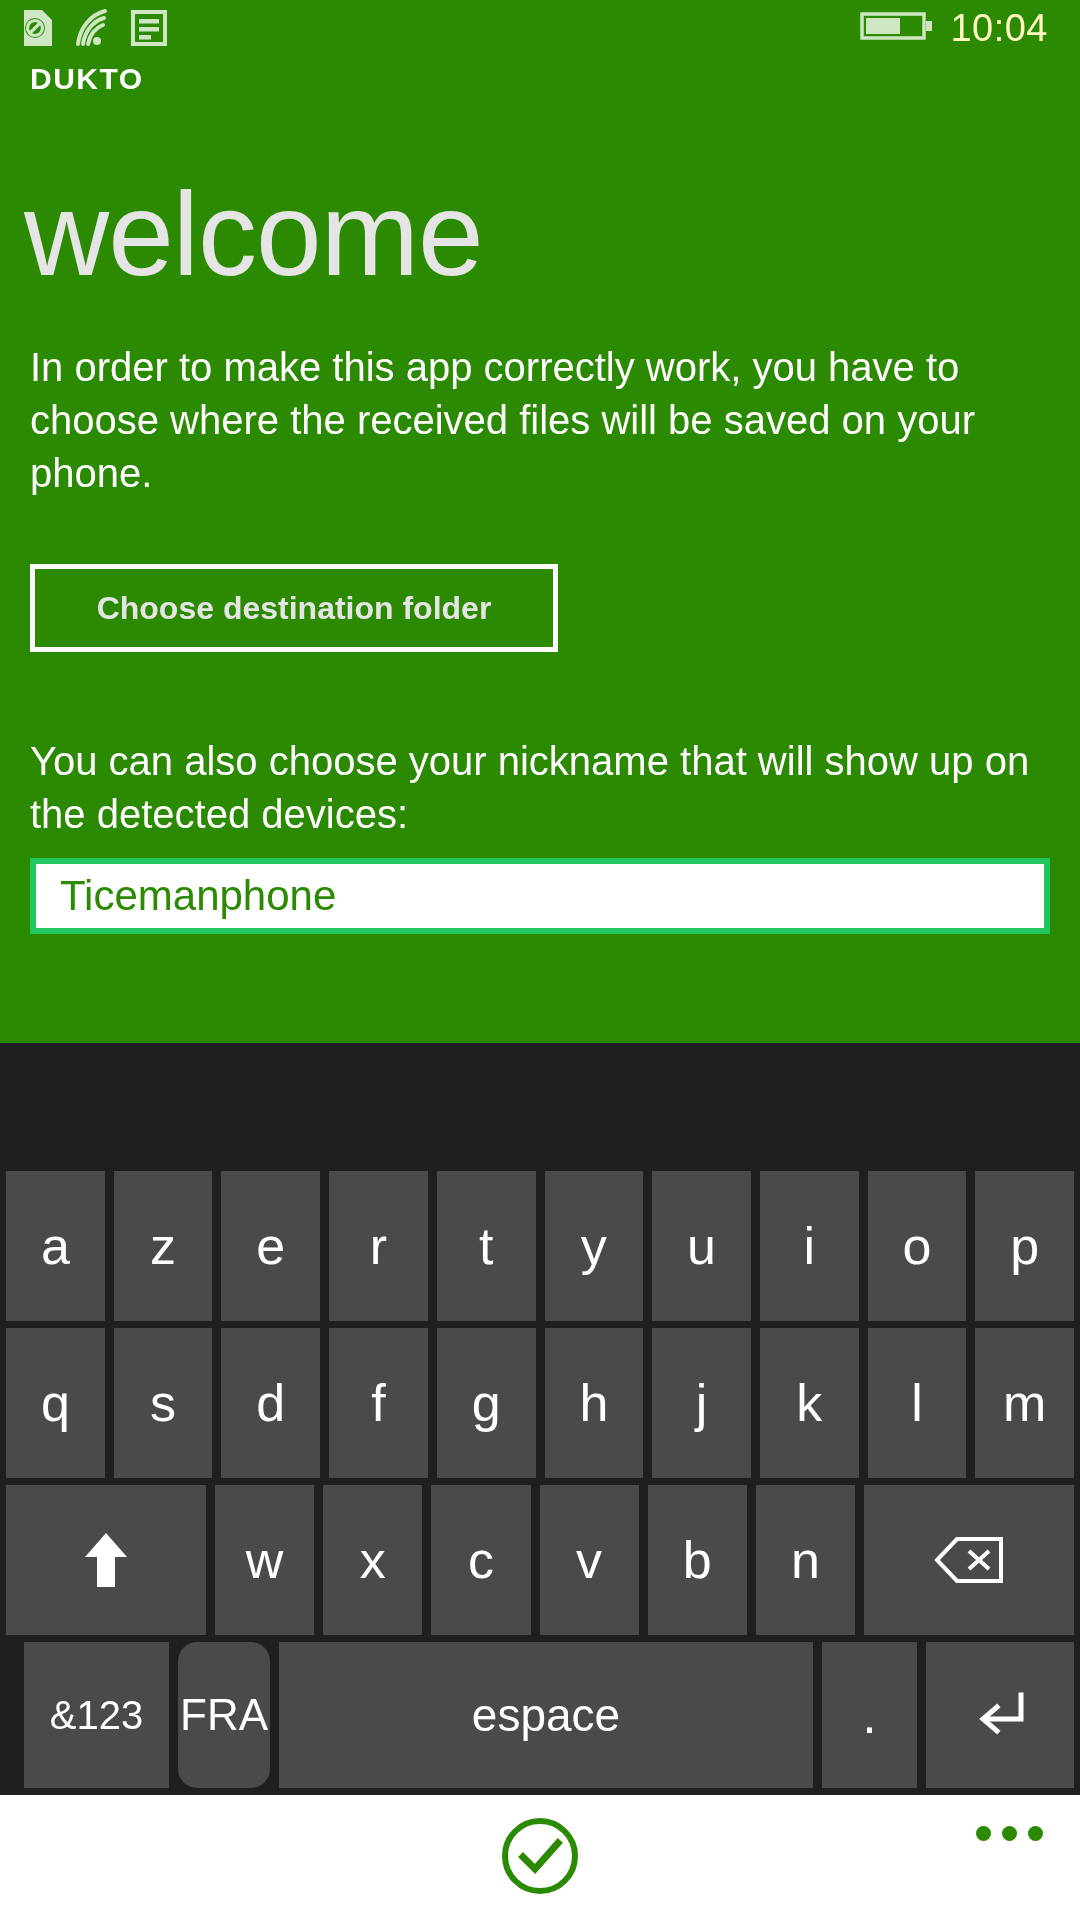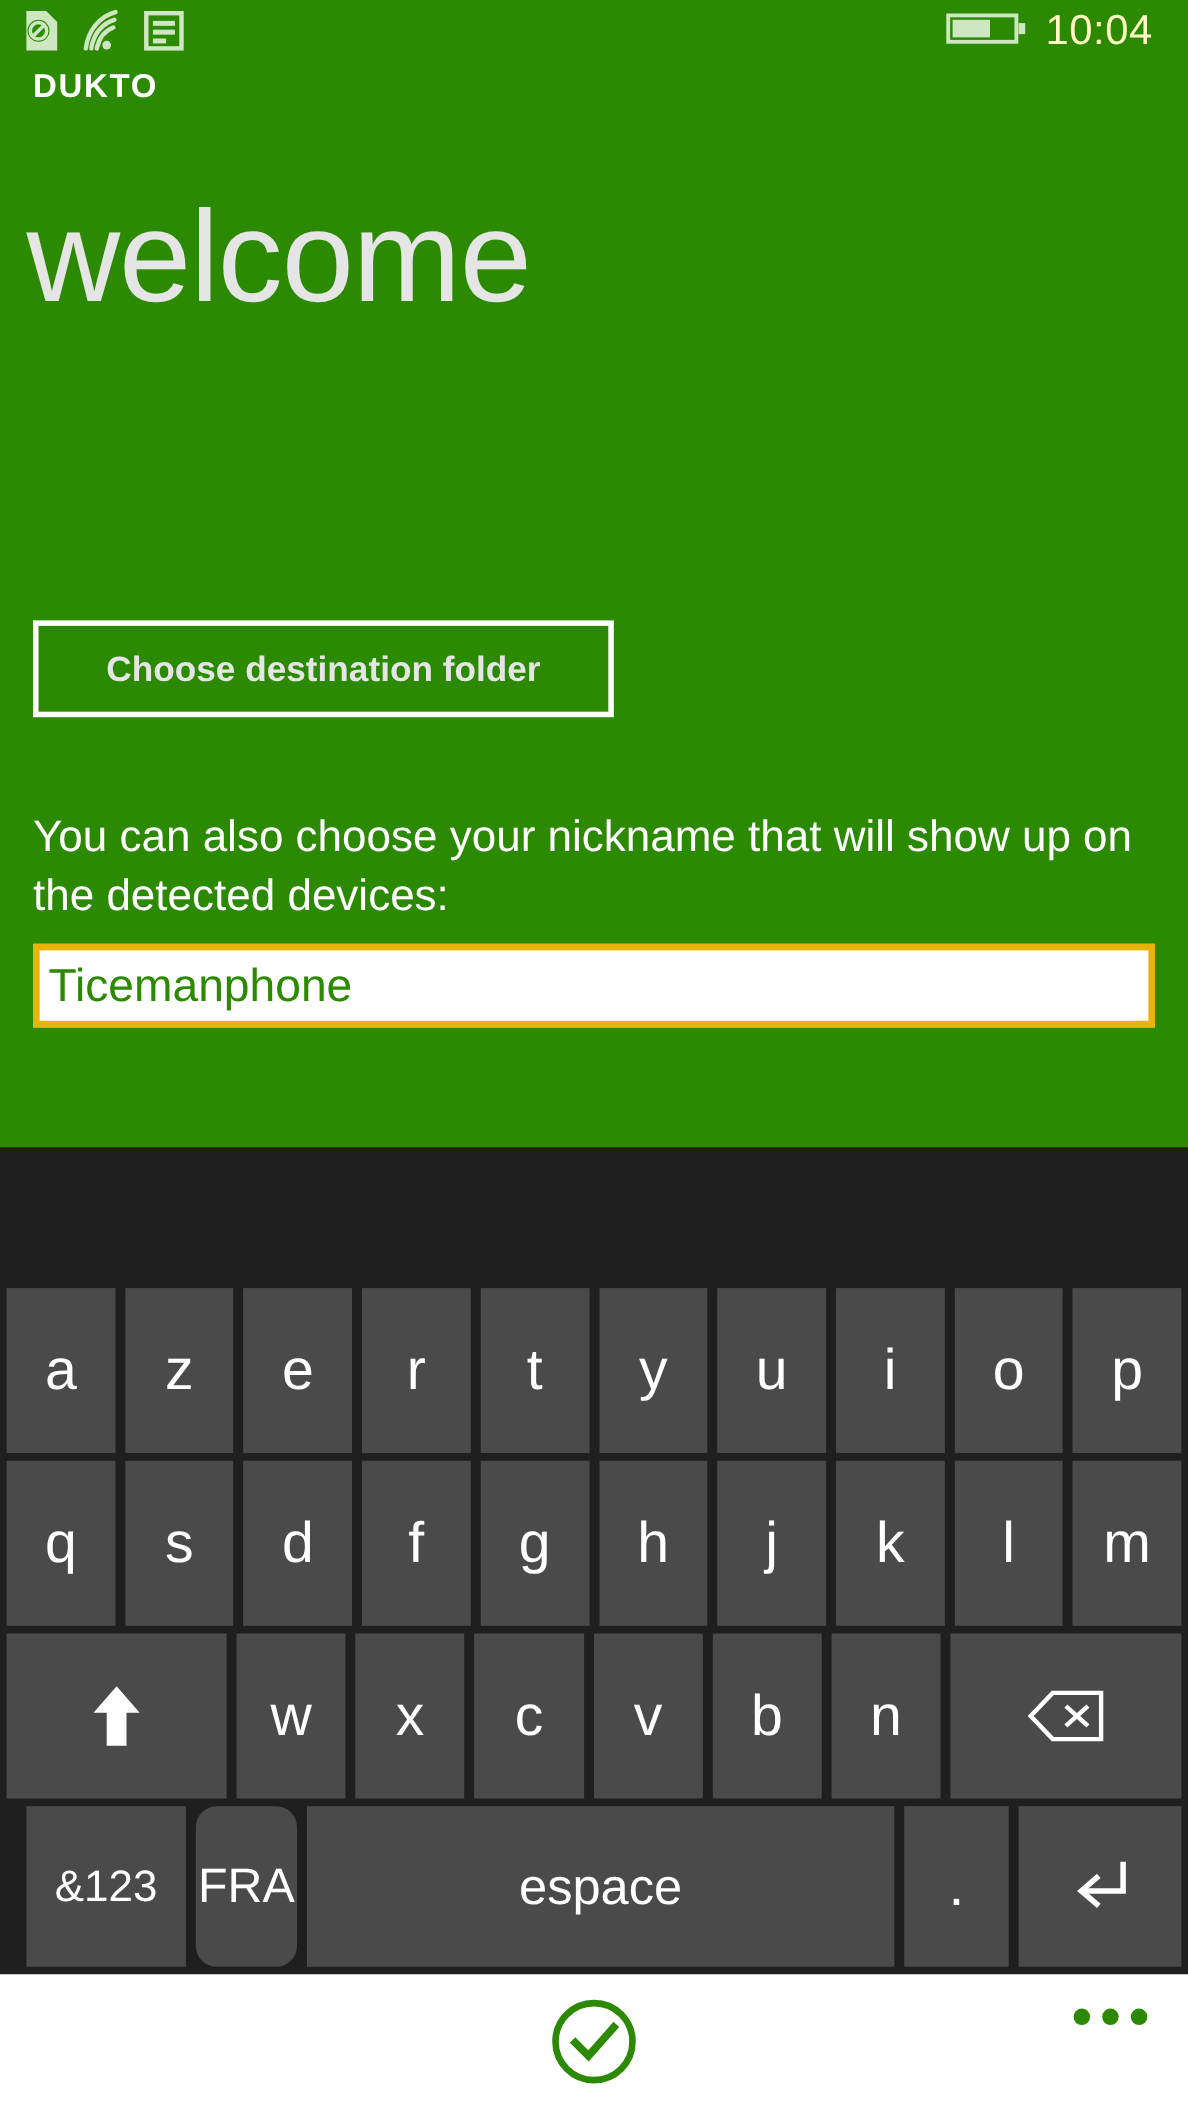--- a/index.html
+++ b/index.html
@@ -111,24 +111,24 @@
     cursor: pointer;
   }
 
   
   .textbox-wrap {
     position: absolute;
     left: 30px; top: 858px;
     width: 1020px;
     height: 76px;
     background: #ffffff;
-    border: 6px solid #eab308;
-    display: flex;
-    align-items: center;
-    padding-left: 8px;
+    border: 6px solid #22c55e;
+    display: flex;
+    align-items: center;
+    padding-left: 24px;
   }
   .textbox-input {
     width: 100%;
     height: 100%;
     border: none;
     outline: none;
     background: transparent;
     color: #2b8a02;
     font-family: "Liberation Sans", sans-serif;
     font-size: 42px;
@@ -263,20 +263,21 @@
           </svg>
         </span>
         <span class="clock">10:04</span>
       </div>
     </div>
 
     <div class="app-title">DUKTO</div>
 
     <div class="page-header">welcome</div>
 
+    <div class="para para-1">In order to make this app correctly work, you have to choose where the received files will be saved on your phone.</div>
 
     <button class="outline-button">Choose destination folder</button>
 
     <div class="para para-2">You can also choose your nickname that will show up on the detected devices:</div>
 
     <div class="textbox-wrap">
       <input class="textbox-input" type="text" value="Ticemanphone" style="">
     </div>
   </div>
 

